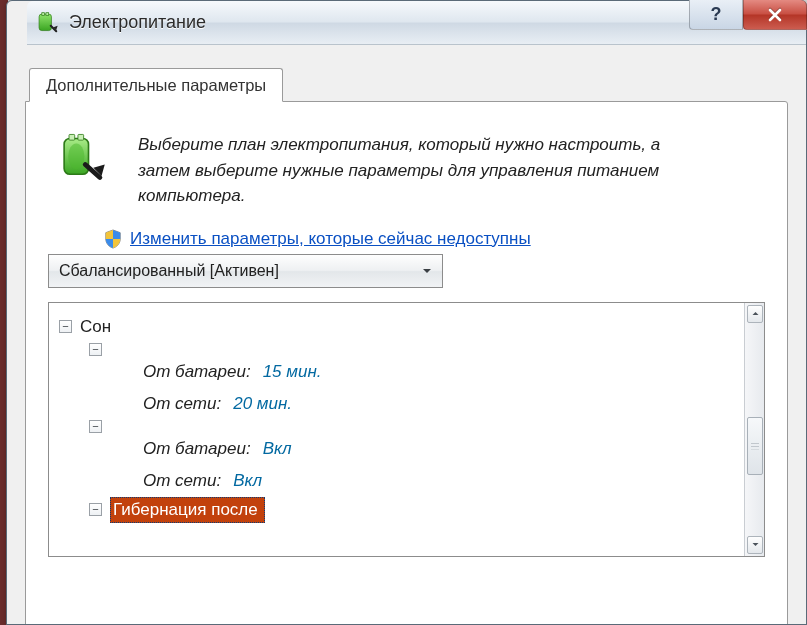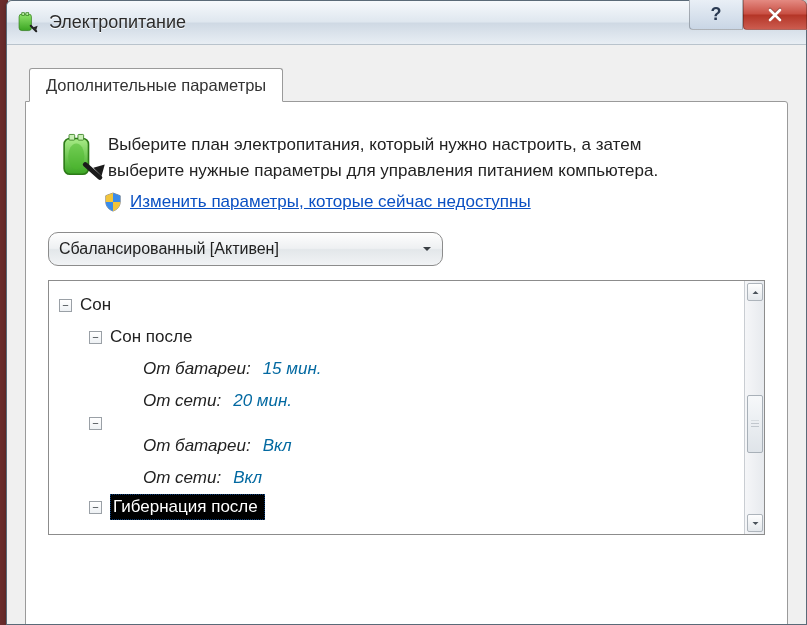--- a/index.html
+++ b/index.html
@@ -38,20 +38,21 @@
   
   .titlebar {
     height: 44px;
     background: linear-gradient(#f6f9fc, #dfe7ef 48%, #cfd9e4 52%, #e8eef4);
     border-bottom: 1px solid #b9c3cc;
     border-radius: 6px 6px 0 0;
     display: flex;
     align-items: center;
     position: relative;
     padding: 4px 10px;
+    margin-left: 20px;
   }
   .titlebar .appicon {
     width: 22px; height: 22px; margin-right: 10px; position: relative;
   }
   .title-text {
     font-size: 18px;
     color: #2b2b2b;
     text-shadow: 0 1px 0 #fff;
   }
   .win-controls {
@@ -115,56 +116,57 @@
     background: #fff;
     border: 1px solid #9a9a9a;
     border-radius: 0 3px 3px 3px;
     padding: 30px 22px 10px 22px;
     height: 540px;
     position: relative;
   }
 
   .intro {
     display: flex;
-    gap: 0;
-    margin-bottom: 8px;
+    gap: 30px;
+    margin-bottom: 20px;
     padding-left: 8px;
+    font-style: italic;
   }
   .intro-text {
     font-size: 17px;
     color: #222;
     line-height: 1.5;
     max-width: 560px;
   }
   .power-icon {
     width: 52px; height: 52px; flex-shrink: 0;
   }
 
   .link-row {
     display: flex;
     align-items: flex-end;
     gap: 8px;
-    margin: 6px 0 20px 56px;
+    margin: 6px 0 5px 56px;
   }
   .shield {
     width: 18px; height: 20px; flex-shrink: 0;
   }
   .admin-link {
     color: #0a50c3;
     text-decoration: underline;
     font-size: 17px;
     cursor: pointer;
   }
 
   
   .combo {
     width: 395px;
     height: 34px;
     border: 1px solid #8c8c8c;
-    border-radius: 10px;
+    border-radius: 0;
     background: linear-gradient(#fefefe, #eef0f2 48%, #e3e7ea 52%, #f1f3f5);
     display: flex;
     align-items: center;
     justify-content: space-between;
     padding: 0 6px 0 10px;
     font-size: 16px;
     color: #222;
     margin-bottom: 14px;
     cursor: default;
   }
@@ -232,21 +234,21 @@
     font-size: 11px; line-height: 1;
     color: #3a3f44;
     flex-shrink: 0;
     cursor: default;
   }
   .lvl0 { padding-left: 2px; }
   .lvl1 { padding-left: 32px; }
   .lvl2 { padding-left: 86px; font-style: italic; }
   .val-link { color: #0369a1; margin-left: 4px; }
   .selected {
-    background: #000000;
+    background: #c2410c;
     color: #fff;
     border: 1px dotted #0a3c78;
     padding: 0 6px 0 2px;
     display: inline-flex;
     align-items: center;
     height: 26px;
   }
   .selected .label { color:#fff; }
 </style>
 </head>
@@ -341,21 +343,20 @@
       <div class="treebox">
         <div class="tree">
 
           <div class="node lvl0">
             <span class="expander">−</span>
             <span class="label">Сон</span>
           </div>
 
           <div class="node lvl1">
             <span class="expander">−</span>
-            <span class="label">Сон после</span>
           </div>
           <div class="node lvl2">
             <span>От батареи:</span>
             <span class="val-link">15 мин.</span>
           </div>
           <div class="node lvl2">
             <span>От сети:</span>
             <span class="val-link">20 мин.</span>
           </div>
 

